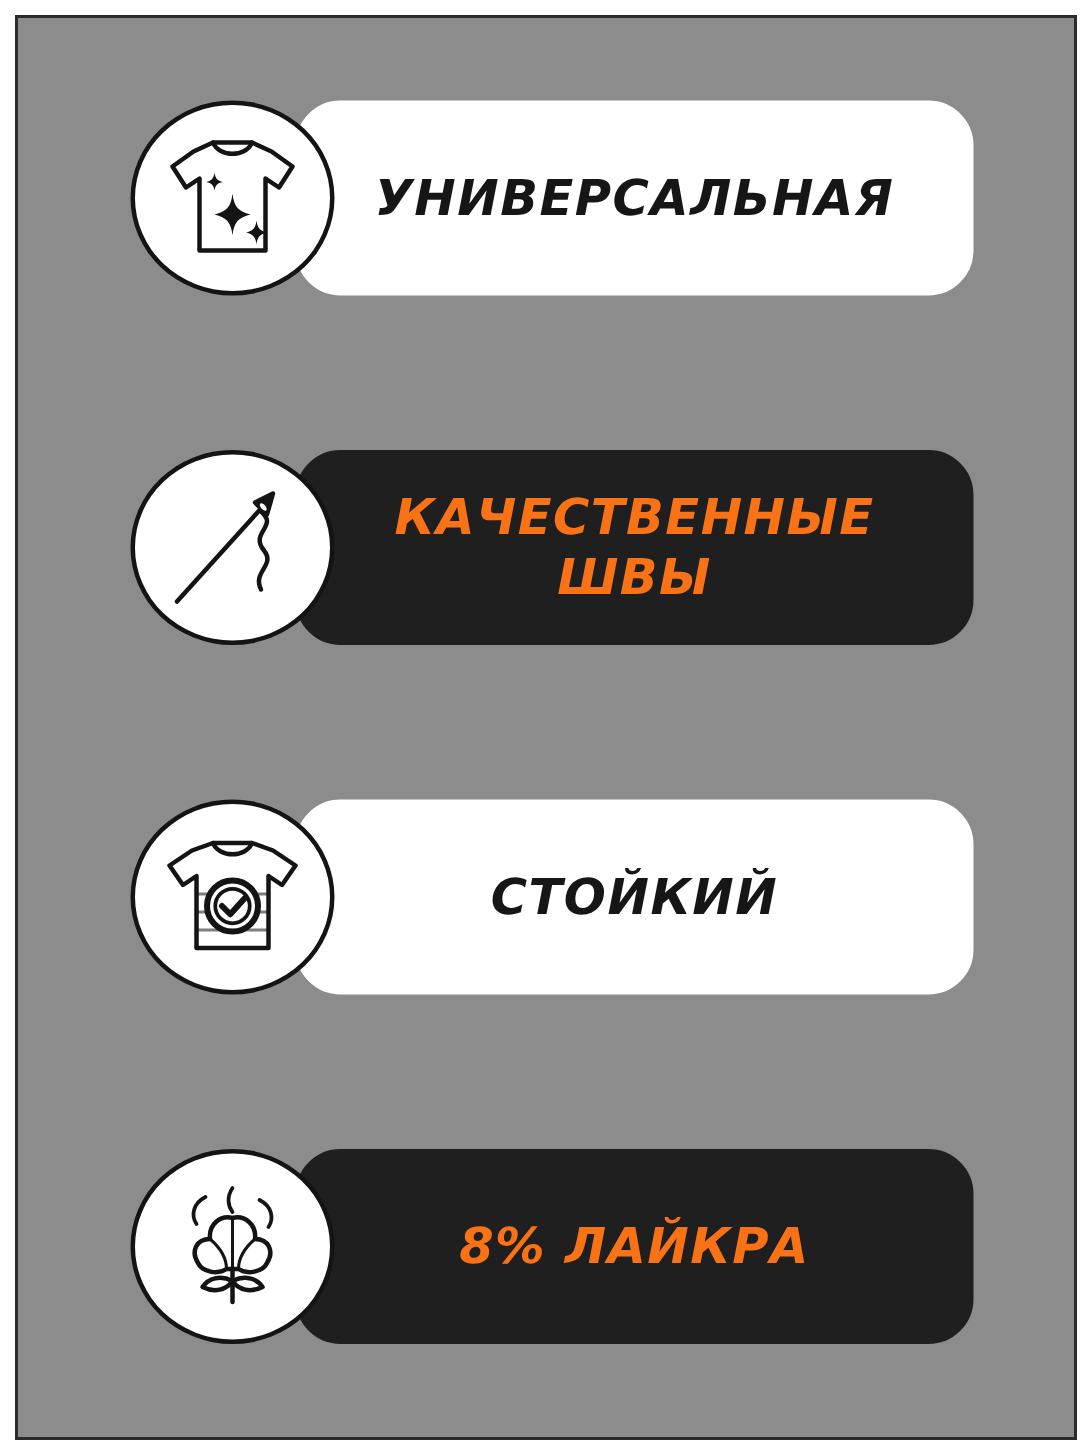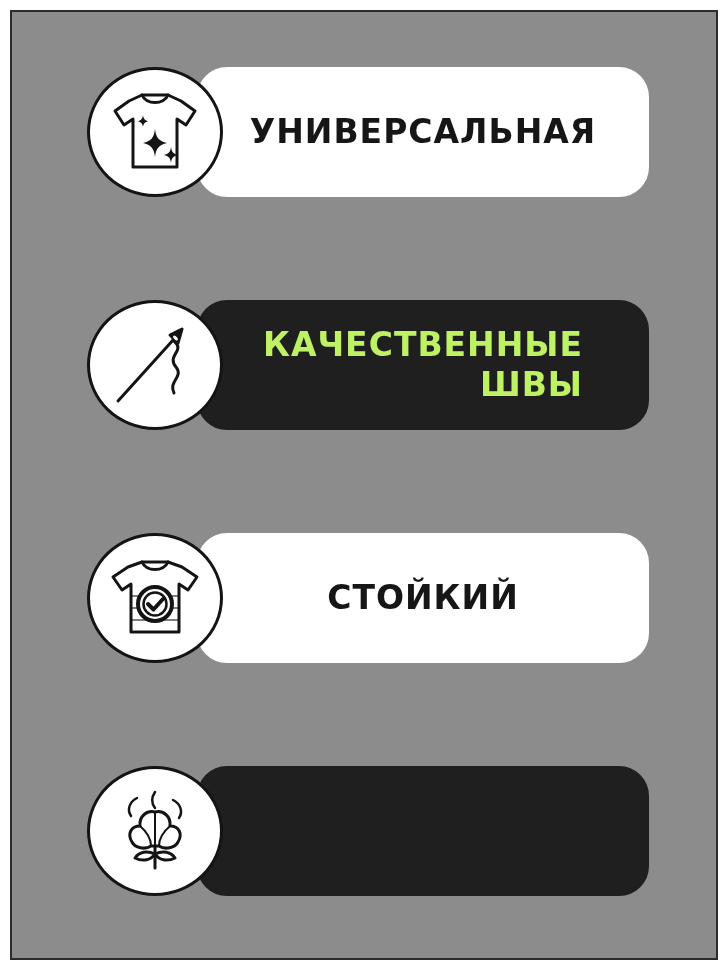--- a/index.html
+++ b/index.html
@@ -36,20 +36,21 @@
     top: 0;
     width: 100%;
     height: 100%;
   }
   .feature {
     position: absolute;
     display: flex;
     align-items: center;
     width: 562px;
     height: 164px;
+    font-style: italic;
   }
   .feature-pill {
     position: absolute;
     left: 110px;
     top: 0;
     width: 452px;
     height: 130px;
     border-radius: 30px;
     display: flex;
     align-items: center;
@@ -69,21 +70,21 @@
     text-align: center;
     font-family: "DejaVu Sans", sans-serif;
     font-weight: bold;
     font-size: 33px;
     line-height: 1.22;
     letter-spacing: 1px;
     text-transform: uppercase;
     padding: 0 16px;
   }
   .pill-light .pill-text { color: #161616; }
-  .pill-dark .pill-text { color: #bef264; text-align: right; }
+  .pill-dark .pill-text { color: #f97316; }
 
   .icon-badge {
     position: absolute;
     left: 0;
     top: 0;
     width: 136px;
     height: 130px;
     border-radius: 50%;
     background: #ffffff;
     border: 3px solid #141414;
@@ -168,20 +169,21 @@
               <circle cx="49" cy="48" r="11.5" fill="none" stroke="#141414" stroke-width="2.5"></circle>
               <path d="M42 48 L47.5 53.5 L57 43" stroke-width="4"></path>
             </svg>
           </span>
         </div>
       </div>
 
       <div class="feature f4">
         <div class="feature-pill pill-dark">
           <div class="pill-text">
+            <span class="line">8% лайкра</span>
           </div>
         </div>
         <div class="icon-badge">
           <span>
             <svg width="96" height="86" viewBox="0 0 96 86" fill="none" stroke="#141414" stroke-width="3" stroke-linejoin="round" stroke-linecap="round">
               <path d="M30 10 C22 14, 20 22, 24 28" stroke-width="2.5"></path>
               <path d="M66 12 C74 16, 76 24, 72 30" stroke-width="2.5"></path>
               <path d="M48 4 C44 10, 45 16, 48 20" stroke-width="2.5"></path>
               <path d="M48 24 C40 22, 32 28, 33 38 C24 38, 20 46, 25 54 C28 60, 38 62, 44 58 L52 58 C58 62, 68 60, 71 54 C76 46, 72 38, 63 38 C64 28, 56 22, 48 24 Z"></path>
               <path d="M48 24 L48 58" stroke-width="2"></path>

